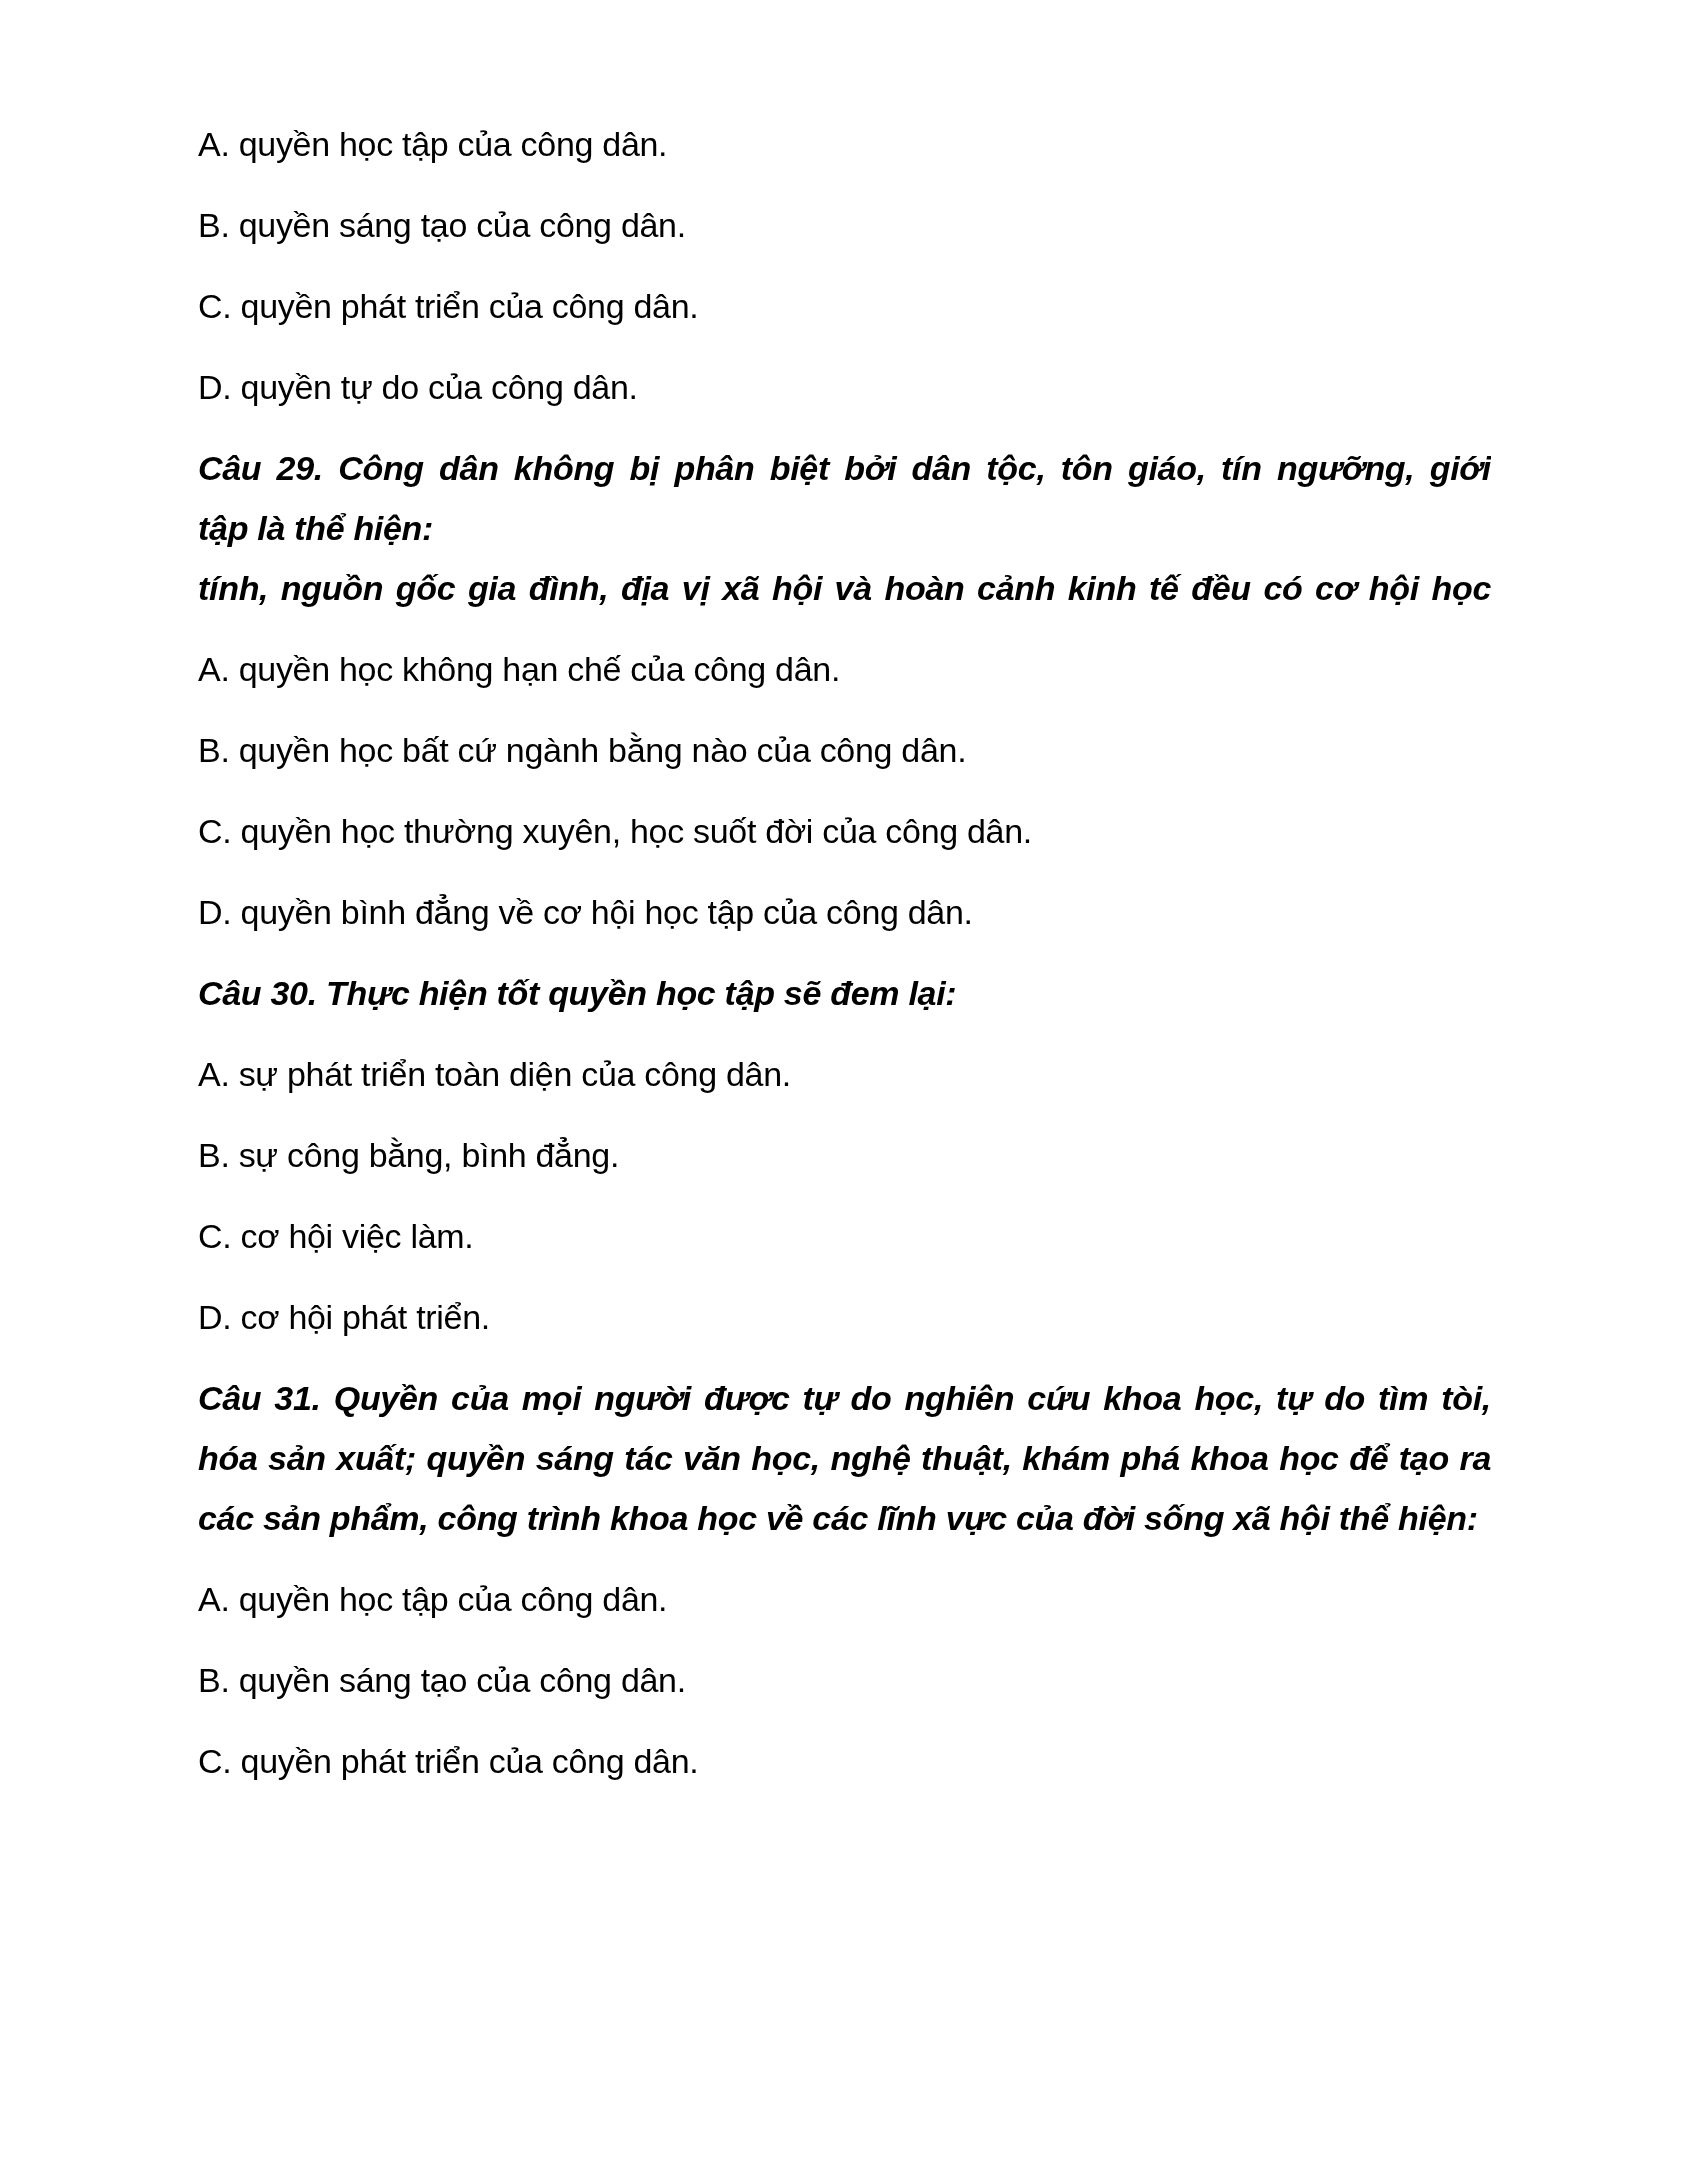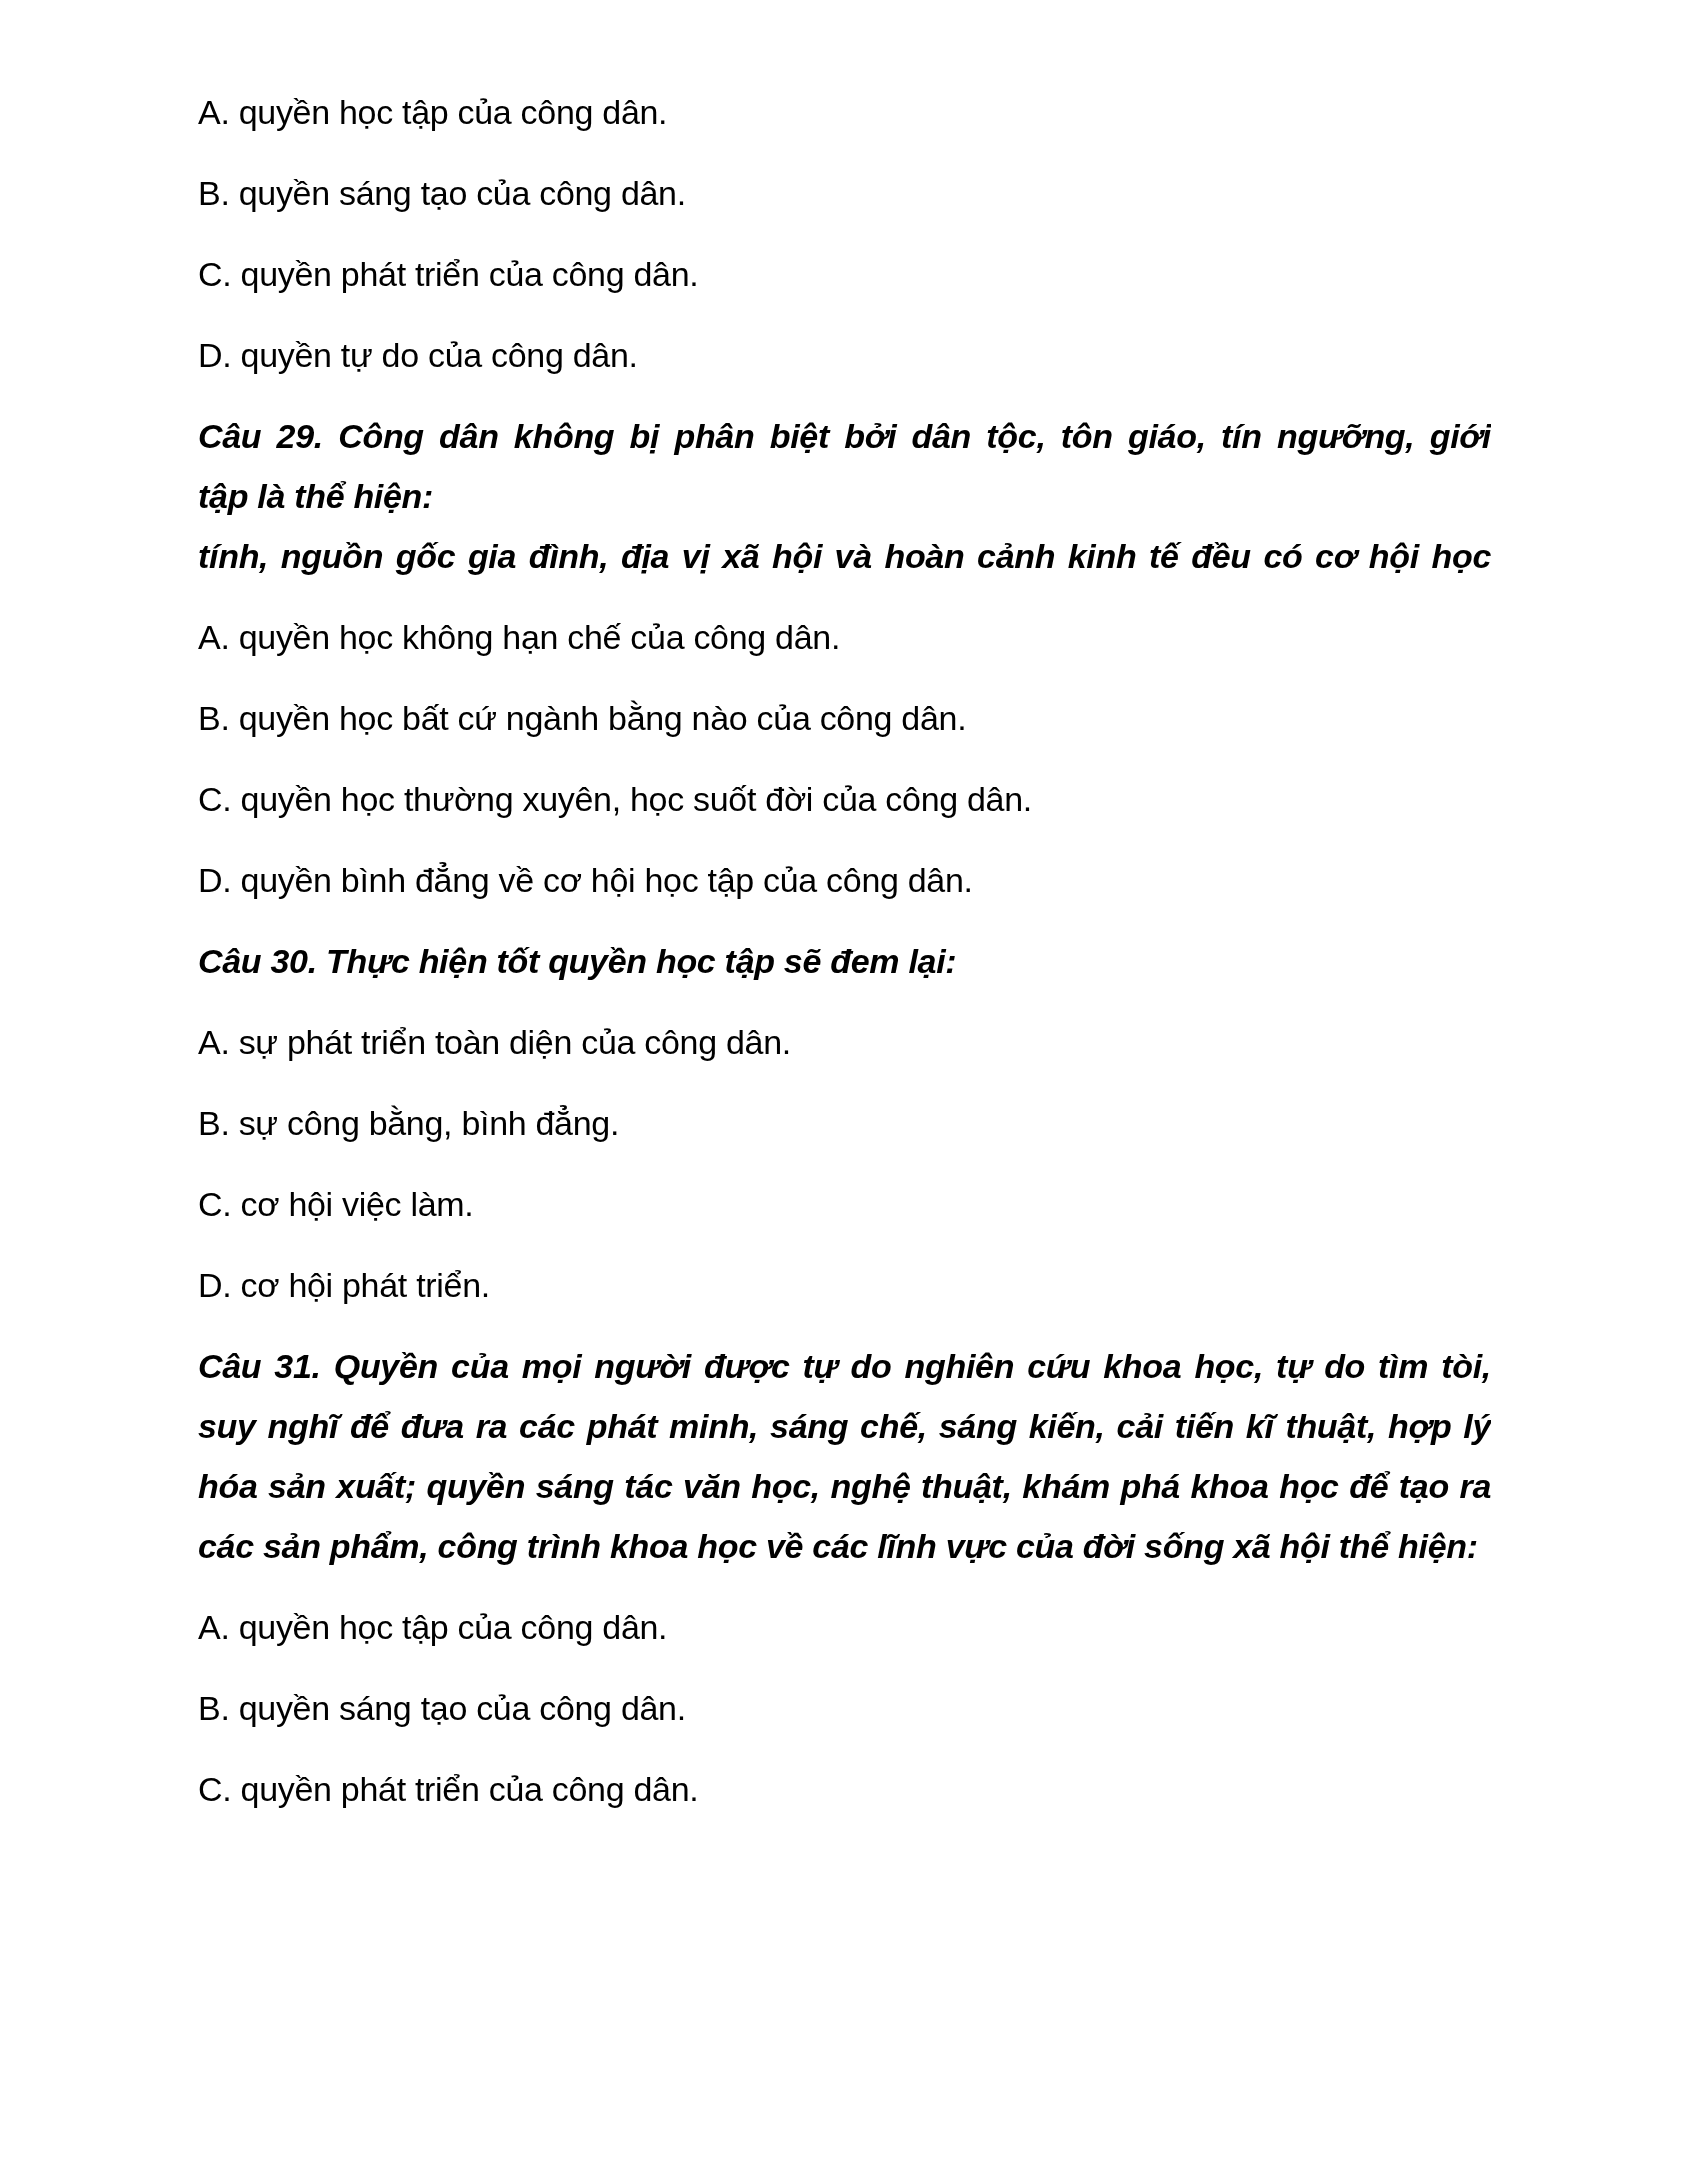--- a/index.html
+++ b/index.html
@@ -7,21 +7,21 @@
     margin: 0;
     padding: 0;
     background: #ffffff;
   }
   .page {
     position: relative;
     width: 1687px;
     height: 2183px;
     background: #ffffff;
     box-sizing: border-box;
-    padding: 82px 196px 0 198px;
+    padding: 114px 196px 0 198px;
     font-family: "Liberation Sans", "DejaVu Sans", sans-serif;
     font-size: 34px;
     line-height: 60px;
     letter-spacing: -0.3px;
     color: #000000;
     overflow: hidden;
   }
   .block {
     margin: 0 0 21px 0;
   }
@@ -90,21 +90,20 @@
         <div class="line">B. sự công bằng, bình đẳng.</div>
       </div>
       <div class="block option">
         <div class="line">C. cơ hội việc làm.</div>
       </div>
       <div class="block option">
         <div class="line">D. cơ hội phát triển.</div>
       </div>
       <div class="block question">
         <div class="line fill">Câu 31. Quyền của mọi người được tự do nghiên cứu khoa học, tự do tìm tòi,</div>
-        <div class="line fill">suy nghĩ để đưa ra các phát minh, sáng chế, sáng kiến, cải tiến kĩ thuật, hợp lý</div>
         <div class="line fill">hóa sản xuất; quyền sáng tác văn học, nghệ thuật, khám phá khoa học để tạo ra</div>
         <div class="line">các sản phẩm, công trình khoa học về các lĩnh vực của đời sống xã hội thể hiện:</div>
       </div>
       <div class="block option">
         <div class="line">A. quyền học tập của công dân.</div>
       </div>
       <div class="block option">
         <div class="line">B. quyền sáng tạo của công dân.</div>
       </div>
       <div class="block option">

